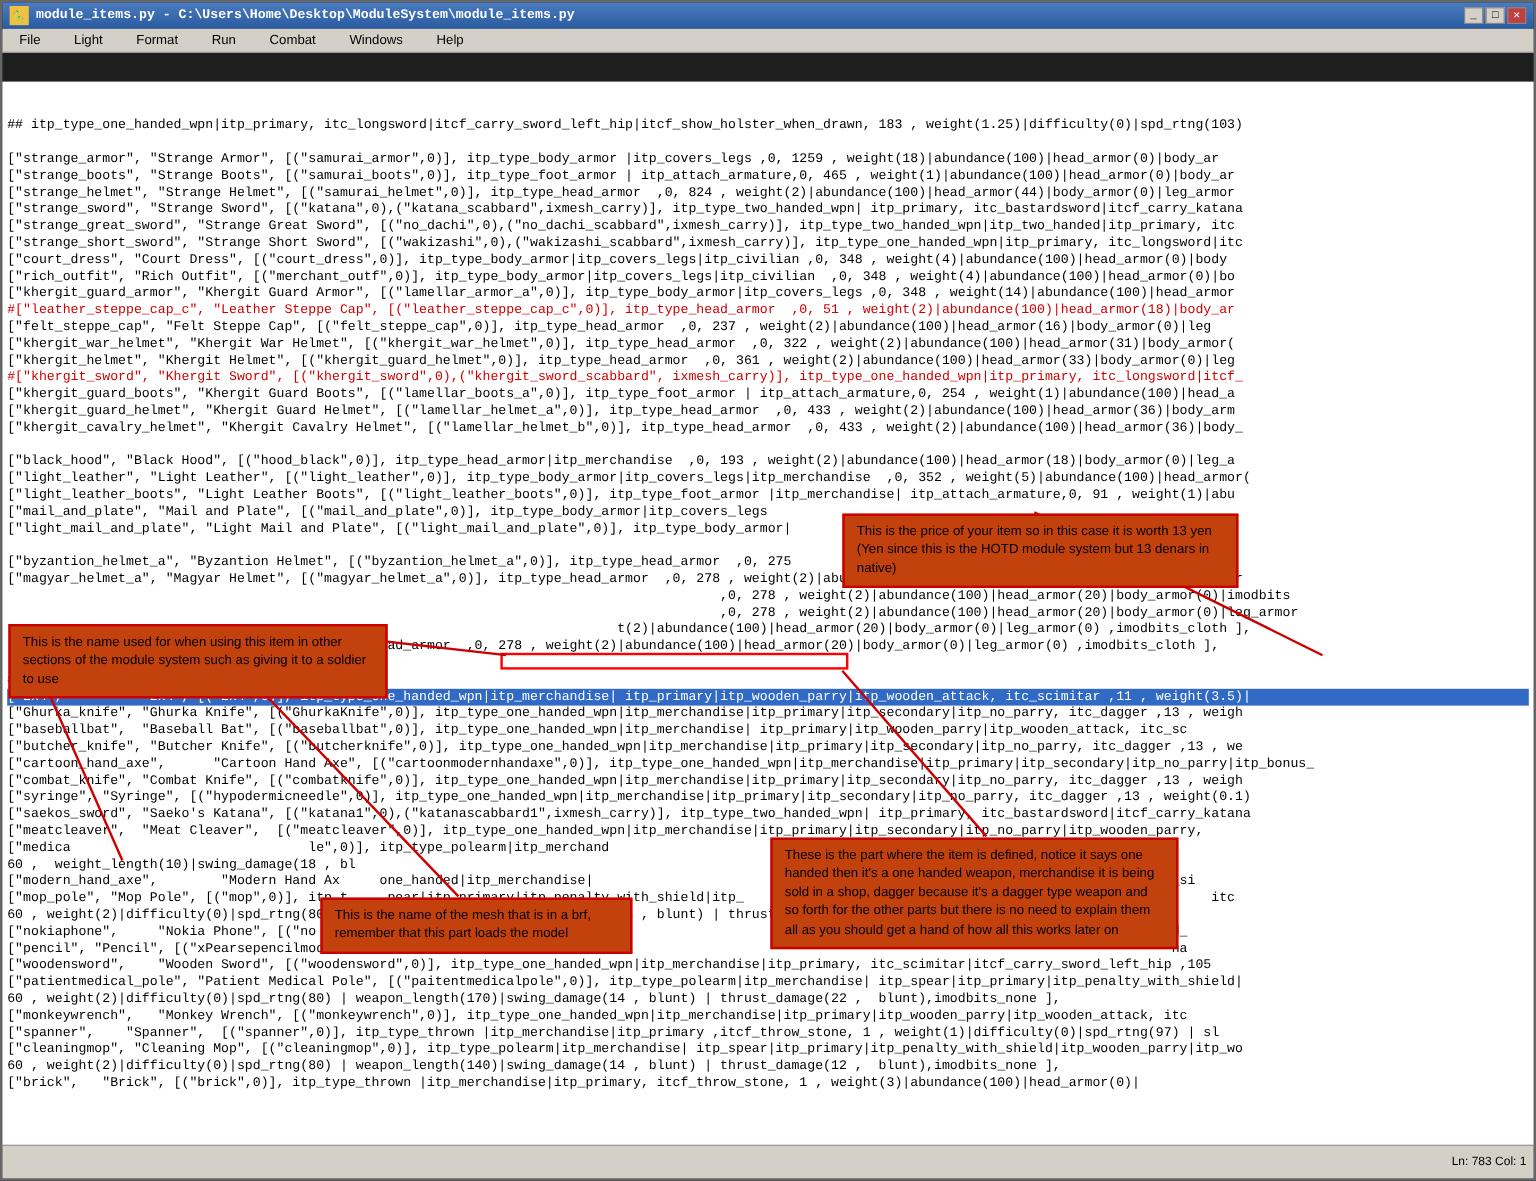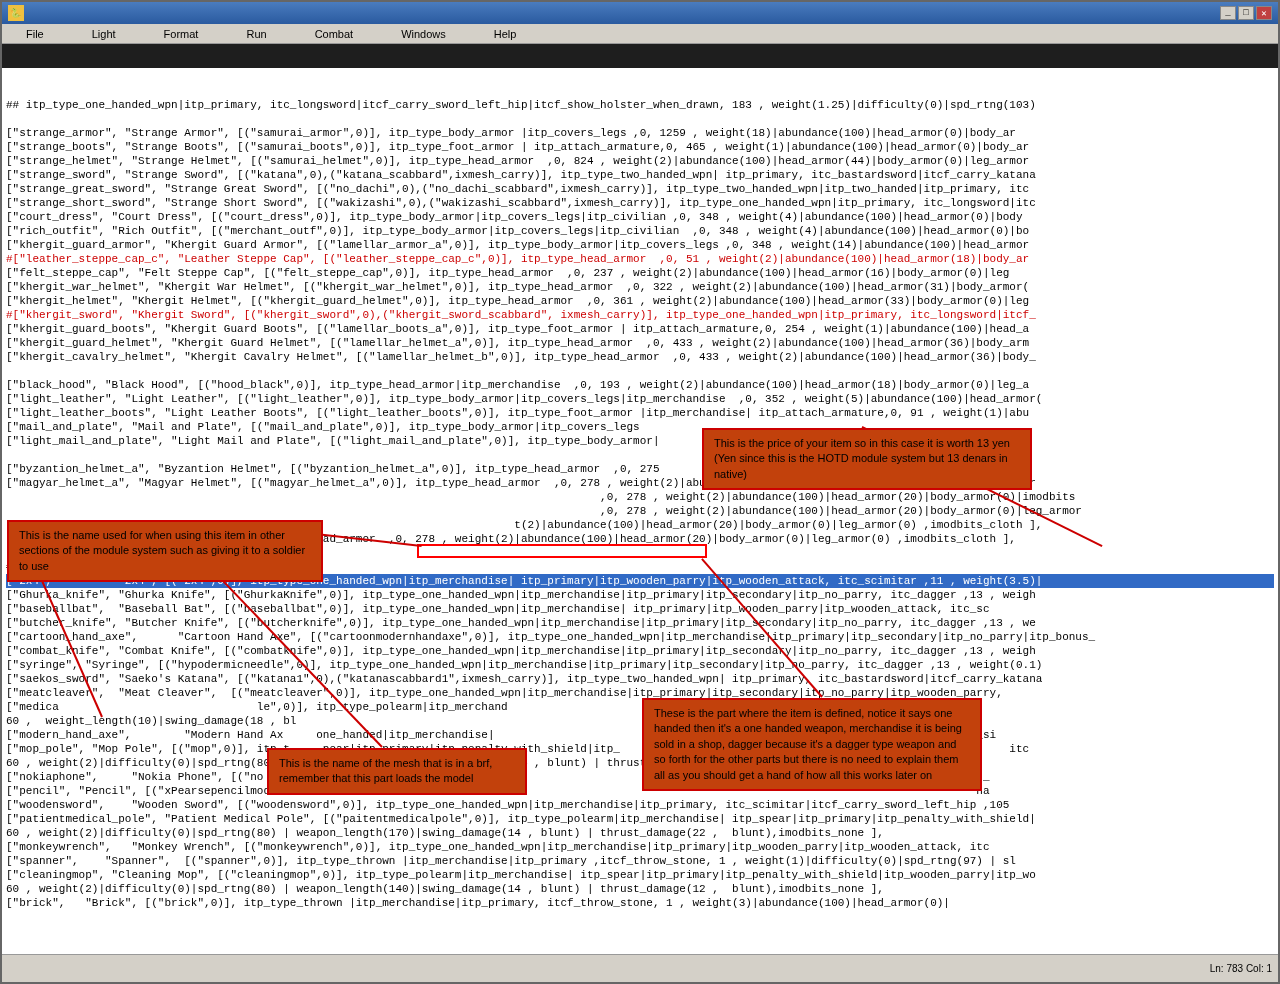--- a/index.html
+++ b/index.html
@@ -67,21 +67,21 @@
       color: black;
       display: flex;
       align-items: center;
       height: 20px;
       font-size: 11px;
       font-family: 'Segoe UI', Arial, sans-serif;
       border-bottom: 1px solid #999;
       flex-shrink: 0;
     }
     .menu-item {
-      padding: 2px 24px;
+      padding: 2px 14px;
       cursor: pointer;
     }
     .editor-container {
       display: flex;
       flex: 1;
       overflow: hidden;
       background: #ffffff;
       margin-top: 24px;
     }
     .code-area {
@@ -126,20 +126,21 @@
     }
   </style>
 </head>
 <body>
 
 <div class="window">
 
   <div class="title-bar">
     <div class="title-bar-left">
       <div class="title-icon">🐍</div>
+      <span>module_items.py - C:\Users\Home\Desktop\ModuleSystem\module_items.py</span>
     </div>
     <div class="title-bar-controls">
       <div class="tb-btn minimize">_</div>
       <div class="tb-btn maximize">□</div>
       <div class="tb-btn close">✕</div>
     </div>
   </div>
 
   <div class="menu-bar">
     <div class="menu-item">File</div>

